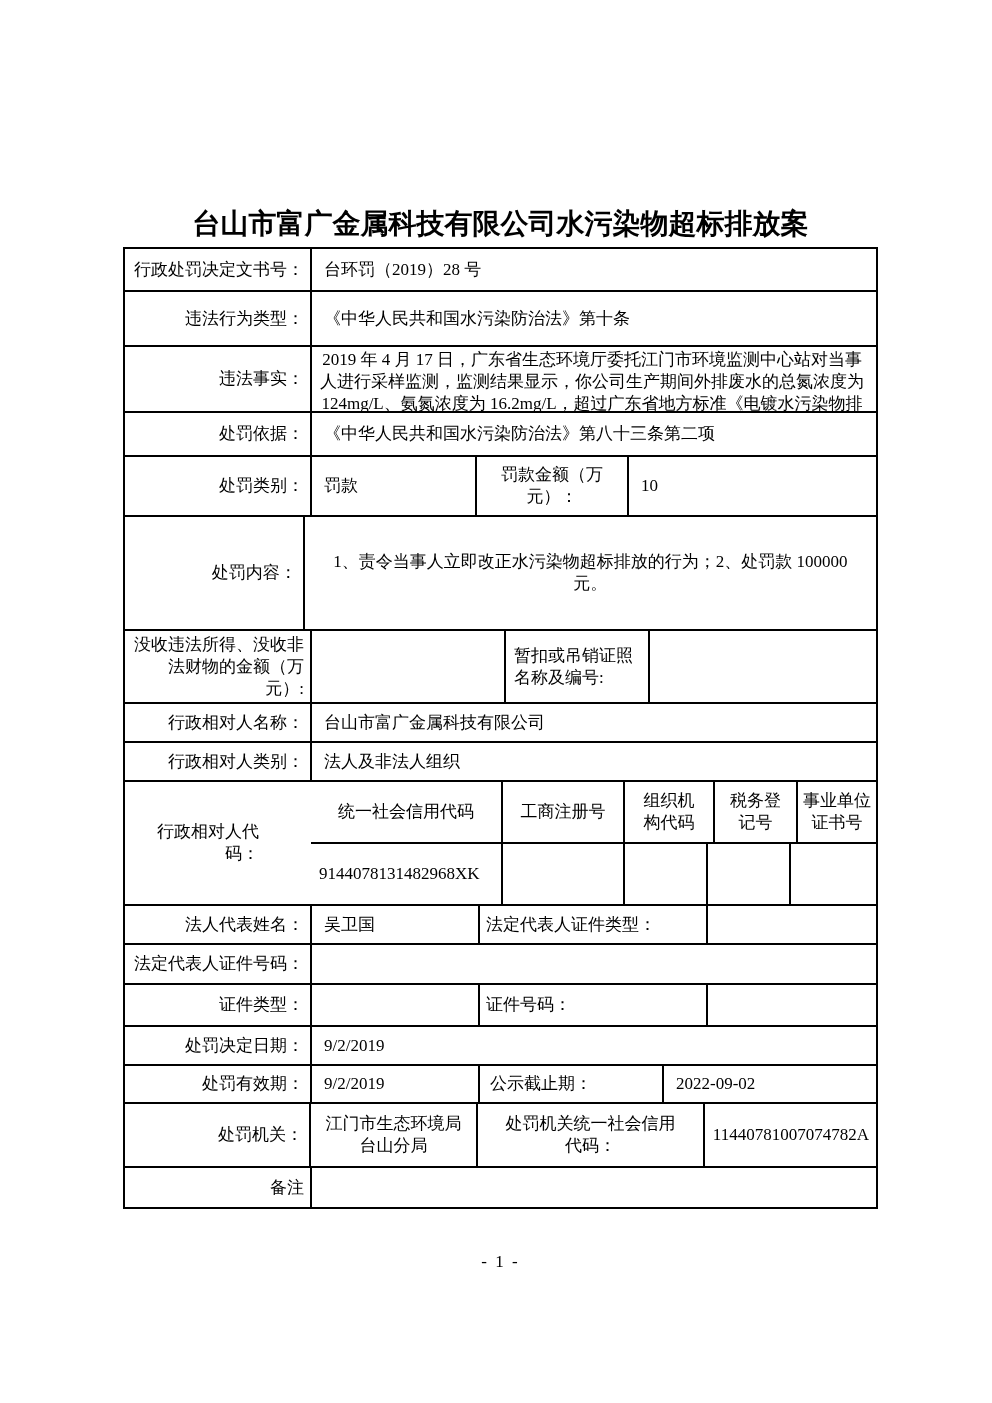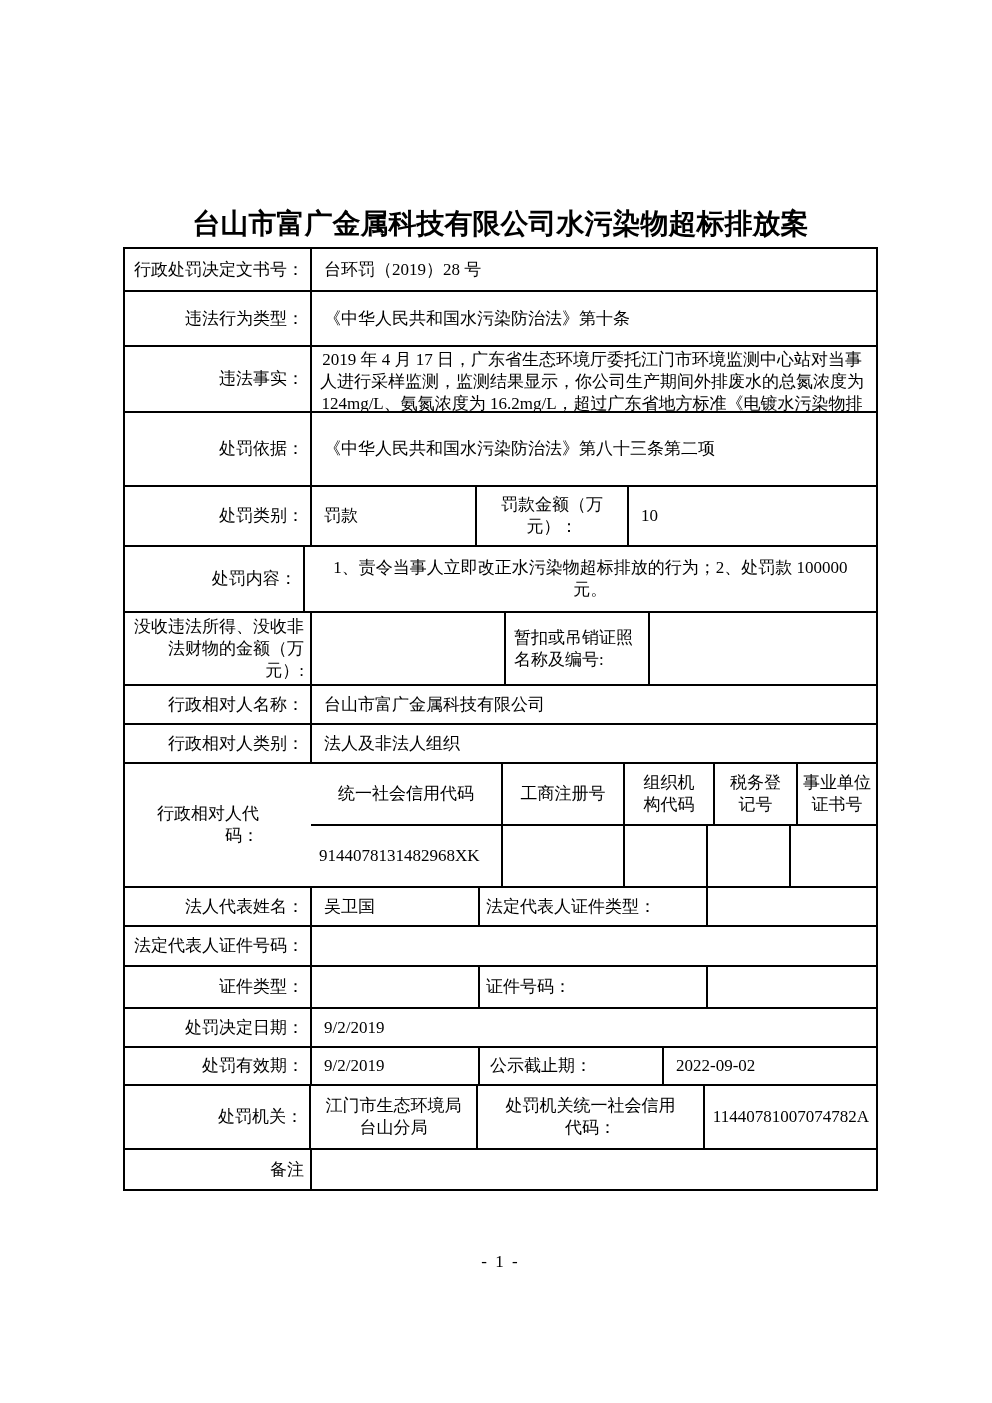--- a/index.html
+++ b/index.html
@@ -63,33 +63,33 @@
       <div class="cell nol label" style="width:185px">违法事实：</div>
       <div class="cell value top grow" style="padding:1px 8px">
         <div class="lines">
           <div>2019 年 4 月 17 日，广东省生态环境厅委托江门市环境监测中心站对当事</div>
           <div>人进行采样监测，监测结果显示，你公司生产期间外排废水的总氮浓度为</div>
           <div>124mg/L、氨氮浓度为 16.2mg/L，超过广东省地方标准《电镀水污染物排</div>
         </div>
       </div>
     </div>
 
-    <div class="t-row" style="height:74px">
+    <div class="t-row" style="height:44px">
       <div class="cell nol label" style="width:185px">处罚依据：</div>
       <div class="cell value grow">《中华人民共和国水污染防治法》第八十三条第二项</div>
     </div>
 
     <div class="t-row" style="height:60px">
       <div class="cell nol label" style="width:185px">处罚类别：</div>
       <div class="cell value" style="width:165px">罚款</div>
       <div class="cell value" style="width:152px;padding:2px 1px">罚款金额（万元）：</div>
       <div class="cell value grow">10</div>
     </div>
 
-    <div class="t-row" style="height:66px">
+    <div class="t-row" style="height:114px">
       <div class="cell nol label" style="width:185px">处罚内容：</div>
       <div class="cell value grow" style="padding:2px 21px">1、责令当事人立即改正水污染物超标排放的行为；2、处罚款 100000 元。</div>
     </div>
 
     <div class="t-row" style="height:73px">
       <div class="cell nol label" style="width:185px">没收违法所得、没收非法财物的金额（万元）:</div>
       <div class="cell value" style="width:194px"></div>
       <div class="cell" style="width:144px;padding:2px 8px">
         <span class="wrapbox" style="width:122px">暂扣或吊销证照名称及编号:</span>
       </div>

